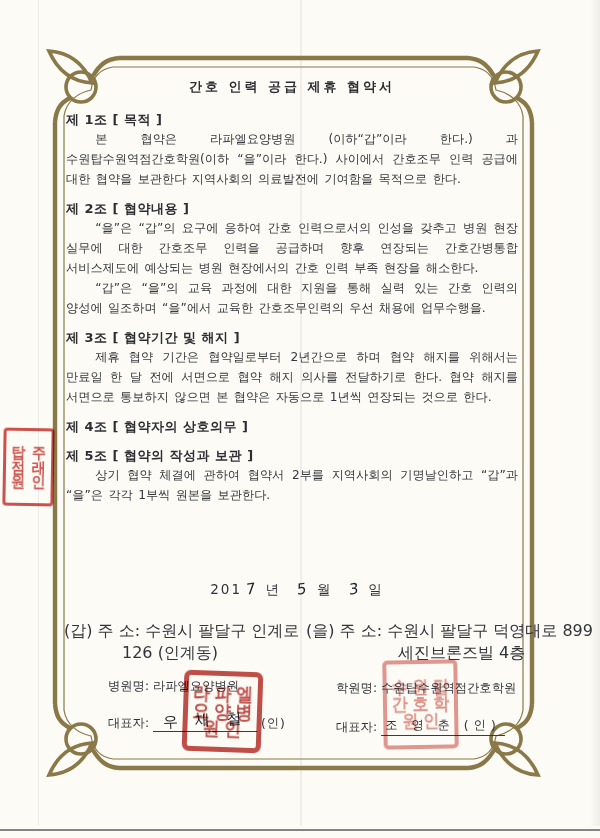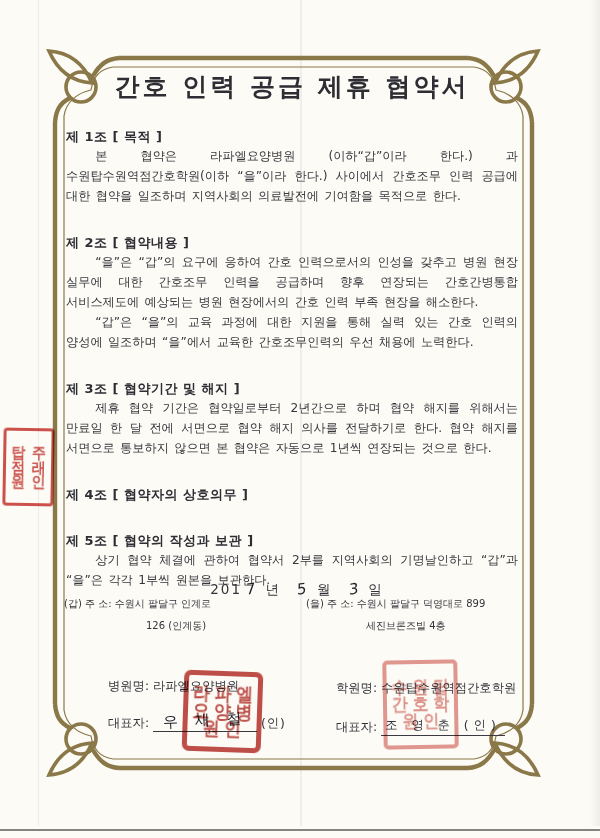--- a/index.html
+++ b/index.html
@@ -12,34 +12,34 @@
   
   .fold-v{position:absolute; top:0; height:826px; background:rgba(130,130,130,.10); width:2px; pointer-events:none;}
   .fold-v.f1{left:300px;}
   .fold-v.f2{left:38px; width:1px; background:rgba(140,140,140,.14);}
   .scan-bottom-line{position:absolute; left:0; top:829px; width:600px; height:2px; background:#6e6e6e; opacity:.85;}
   .scan-shade{position:absolute; right:0; top:0; width:10px; height:826px; background:linear-gradient(to left, rgba(120,115,100,.10), rgba(120,115,100,0));}
 
   svg.border-frame{position:absolute; left:0; top:0;}
 
   .content{position:absolute; left:66px; top:74px; width:452px;}
-  .doc-title{margin:0; font-size:25px; line-height:26px; font-weight:bold; text-align:center; letter-spacing:3px; color:#2d2d33;}
-  .sec-h{font-weight:bold; font-size:13px; line-height:18px; margin:28px 0 0 0; letter-spacing:.5px; color:#2d2d33;}
+  .doc-title{margin:0; font-size:13px; line-height:26px; font-weight:bold; text-align:center; letter-spacing:3px; color:#2d2d33;}
+  .sec-h{font-weight:bold; font-size:13px; line-height:18px; margin:11px 0 0 0; letter-spacing:.5px; color:#2d2d33;}
   .para{margin:0; font-size:12.2px; line-height:20px; text-align:justify; text-indent:2.4em; word-break:keep-all; word-spacing:1.5px; color:#37373d;}
 
   .date-line{position:absolute; left:0; top:580px; width:600px; text-align:center; font-size:13.5px; letter-spacing:2px; color:#33333a;}
   .hand{display:inline-block; font-size:15px; letter-spacing:0; color:#22222b; transform:rotate(-8deg) skewX(-8deg); margin:0 4px;}
   .date-line .lbl{margin:0 6px;}
 
-  .addr{position:absolute; top:593px; font-size:10px; line-height:22px; white-space:nowrap; color:#33333a;}
+  .addr{position:absolute; top:620px; font-size:16px; line-height:22px; white-space:nowrap; color:#33333a;}
   .addr.gap{left:64px;}
   .addr.eul{left:306px;}
   .addr .l2{display:block;}
-  .addr.gap .l2{margin-left:82px;}
-  .addr.eul .l2{margin-left:60px;}
+  .addr.gap .l2{margin-left:58px;}
+  .addr.eul .l2{margin-left:92px;}
 
   .sig{position:absolute; font-size:12.3px; color:#33333a;margin-left:20px;}
   .sig .row{white-space:nowrap;}
   .sig-left{left:88px; top:678px;}
   .sig-right{left:316px; top:680px;}
   .sig .rep-row{margin-top:16px;}
   .sig-right .rep-row{margin-top:20px;}
   .sign-line{display:inline-block; border-bottom:1.4px solid #3a3a40; text-align:center; vertical-align:bottom;}
   .sig-left .sign-line{width:104px; height:20px;}
   .sig-right .sign-line{width:124px; height:18px; letter-spacing:5px;}
@@ -98,25 +98,25 @@
 
   <div class="fold-v f1"></div>
   <div class="fold-v f2"></div>
   <div class="scan-bottom-line"></div>
   <div class="scan-shade"></div>
 
   <div class="content">
     <h1 class="doc-title">간호 인력 공급 제휴 협약서</h1>
 
     <div class="sec-h">제 1조 [ 목적 ]</div>
-    <p class="para">본 협약은  라파엘요양병원 (이하“갑”이라 한다.) 과 수원탑수원역점간호학원(이하 “을”이라 한다.) 사이에서 간호조무 인력 공급에 대한 협약을 일조하며 지역사회의 의료발전에 기여함을 목적으로 한다.</p>
+    <p class="para">본 협약은  라파엘요양병원 (이하“갑”이라 한다.) 과 수원탑수원역점간호학원(이하 “을”이라 한다.) 사이에서 간호조무 인력 공급에 대한 협약을 보관한다 지역사회의 의료발전에 기여함을 목적으로 한다.</p>
 
     <div class="sec-h">제 2조 [ 협약내용 ]</div>
     <p class="para">“을”은 “갑”의 요구에 응하여 간호 인력으로서의 인성을 갖추고 병원 현장 실무에 대한 간호조무 인력을 공급하며 향후 연장되는 간호간병통합 서비스제도에 예상되는 병원 현장에서의 간호 인력 부족 현장을 해소한다.</p>
-    <p class="para">“갑”은 “을”의 교육 과정에 대한 지원을 통해 실력 있는 간호 인력의 양성에 일조하며 “을”에서 교육한 간호조무인력의 우선 채용에 노력한다.</p>
+    <p class="para">“갑”은 “을”의 교육 과정에 대한 지원을 통해 실력 있는 간호 인력의 양성에 일조하며 “을”에서 교육한 간호조무인력의 우선 채용에 업무수행을.</p>
 
     <div class="sec-h">제 3조 [ 협약기간 및 해지 ]</div>
     <p class="para">제휴 협약 기간은 협약일로부터 2년간으로 하며 협약 해지를 위해서는 만료일 한 달 전에 서면으로 협약 해지 의사를 전달하기로 한다. 협약 해지를 서면으로 통보하지 않으면 본 협약은 자동으로 1년씩 연장되는 것으로 한다.</p>
 
     <div class="sec-h">제 4조 [ 협약자의 상호의무 ]</div>
 
     <div class="sec-h">제 5조 [ 협약의 작성과 보관 ]</div>
     <p class="para">상기 협약 체결에 관하여 협약서 2부를 지역사회의 기명날인하고 “갑”과 “을”은 각각 1부씩 원본을 보관한다.</p>
   </div>
 

